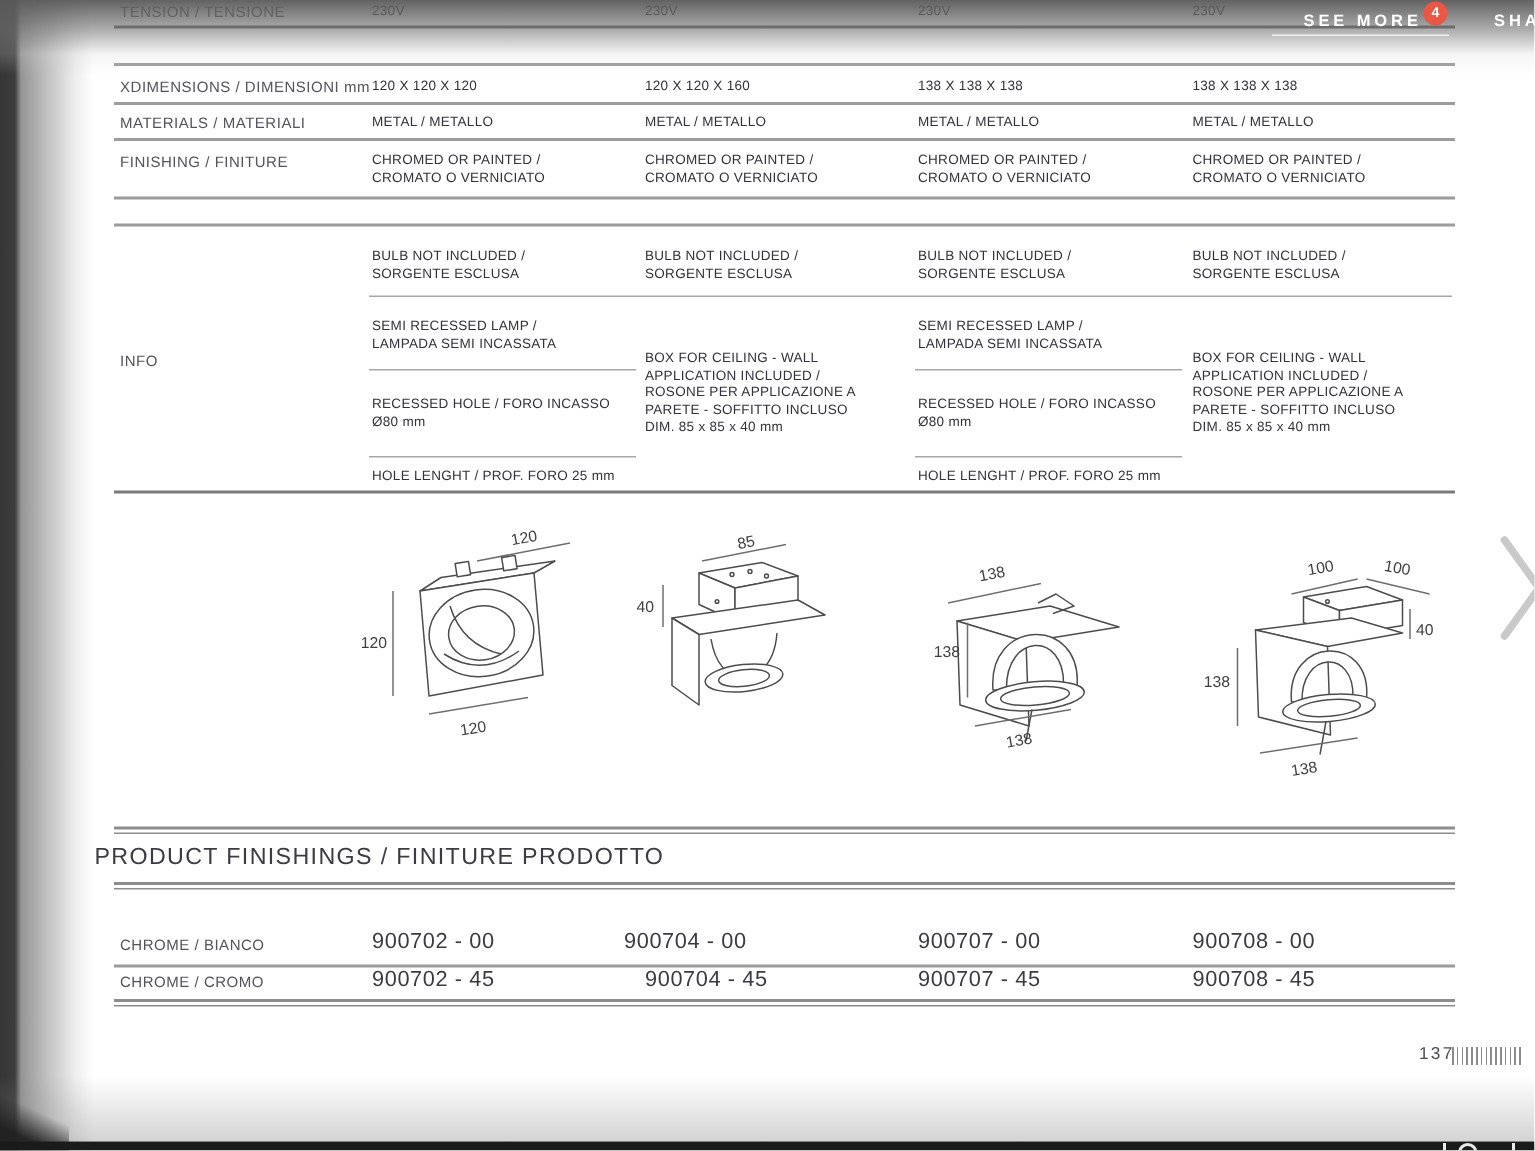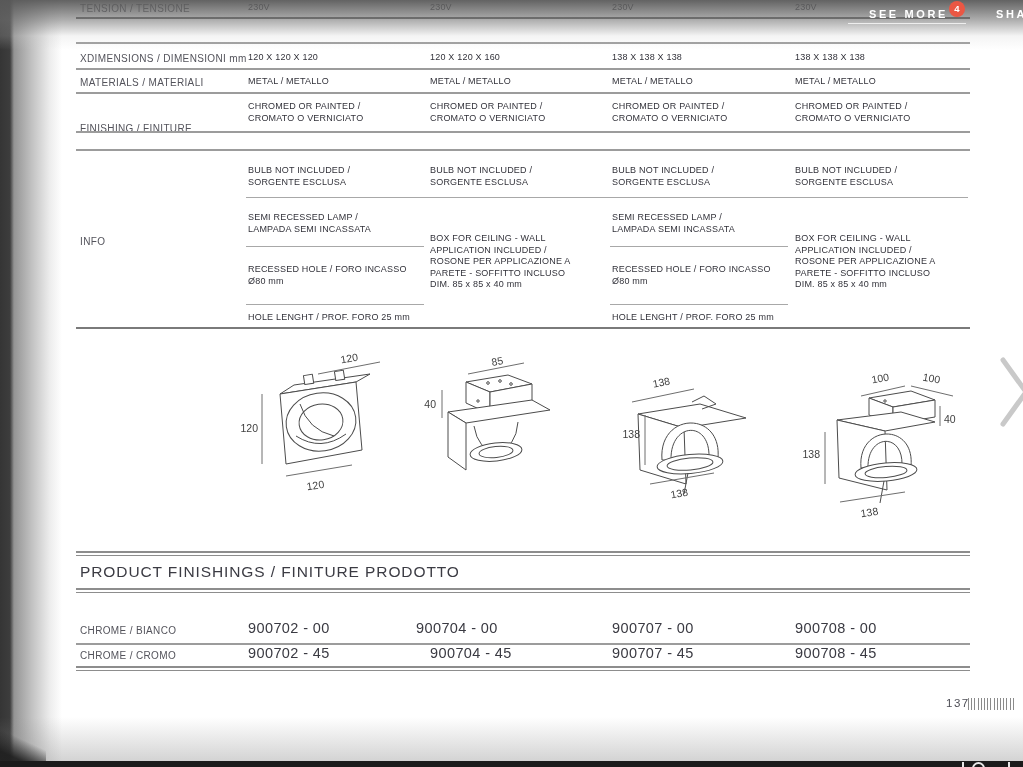--- a/index.html
+++ b/index.html
@@ -69,21 +69,21 @@
 <div class="cell" style="left:795px;top:52px;">138 X 138 X 138</div>
 <div class="hl" style="top:68px;"></div>
 
 <div class="rowlabel" style="left:80px;top:77px;">MATERIALS / MATERIALI</div>
 <div class="cell" style="left:248px;top:76px;">METAL / METALLO</div>
 <div class="cell" style="left:430px;top:76px;">METAL / METALLO</div>
 <div class="cell" style="left:612px;top:76px;">METAL / METALLO</div>
 <div class="cell" style="left:795px;top:76px;">METAL / METALLO</div>
 <div class="hl" style="top:92px;"></div>
 
-<div class="rowlabel" style="left:80px;top:123px;">FINISHING / FINITURE</div>
+<div class="rowlabel" style="left:80px;top:103px;">FINISHING / FINITURE</div>
 <div class="cell" style="left:248px;top:101px;">CHROMED OR PAINTED /
 CROMATO O VERNICIATO</div>
 <div class="cell" style="left:430px;top:101px;">CHROMED OR PAINTED /
 CROMATO O VERNICIATO</div>
 <div class="cell" style="left:612px;top:101px;">CHROMED OR PAINTED /
 CROMATO O VERNICIATO</div>
 <div class="cell" style="left:795px;top:101px;">CHROMED OR PAINTED /
 CROMATO O VERNICIATO</div>
 <div class="hl" style="top:131px;"></div>
 
@@ -200,21 +200,21 @@
   <ellipse class="sh wf" cx="101" cy="104" rx="31" ry="9" transform="rotate(-5 101 104)"></ellipse>
   <ellipse class="sh" cx="101" cy="104" rx="21" ry="5.5" transform="rotate(-5 101 104)"></ellipse>
   <line class="sh" x1="99" y1="113" x2="95" y2="135"></line>
   <line class="dl" x1="40" y1="64" x2="40" y2="116"></line>
   <text x="35" y="90" text-anchor="end">138</text>
   <line class="dl" x1="55" y1="134" x2="120" y2="124"></line>
   <text x="85" y="148" text-anchor="middle" transform="rotate(-9 85 148)">138</text>
 </svg>
 
 <div class="dbl" style="top:551px;"></div>
-<div class="title" style="left:80px;top:563px;">PRODUCT FINISHINGS / FINITURE PRODOTTO</div>
+<div class="title" style="left:63px;top:563px;">PRODUCT FINISHINGS / FINITURE PRODOTTO</div>
 <div class="dbl" style="top:588px;"></div>
 
 <div class="rowlabel" style="left:80px;top:625px;">CHROME / BIANCO</div>
 <div class="code" style="left:248px;top:620px;">900702 - 00</div>
 <div class="code" style="left:416px;top:620px;">900704 - 00</div>
 <div class="code" style="left:612px;top:620px;">900707 - 00</div>
 <div class="code" style="left:795px;top:620px;">900708 - 00</div>
 <div class="hl" style="top:643px;height:1.5px;"></div>
 
 <div class="rowlabel" style="left:80px;top:650px;">CHROME / CROMO</div>

